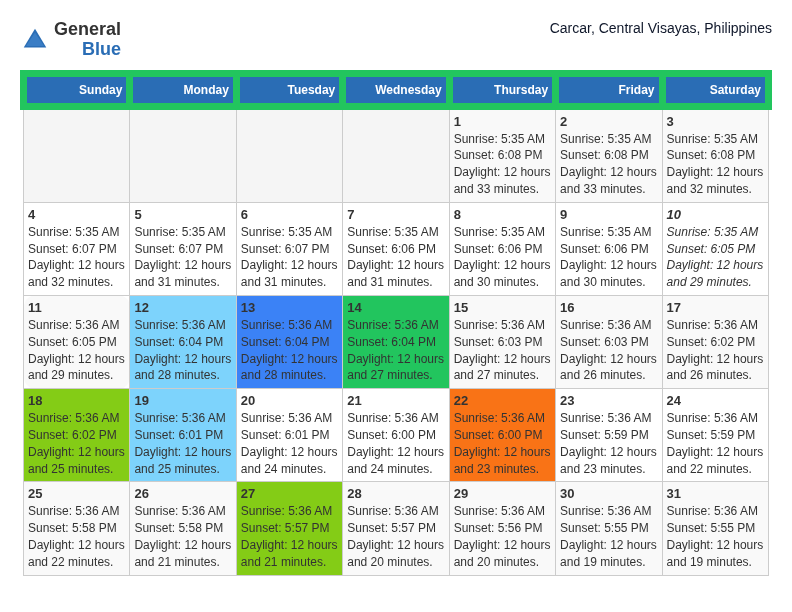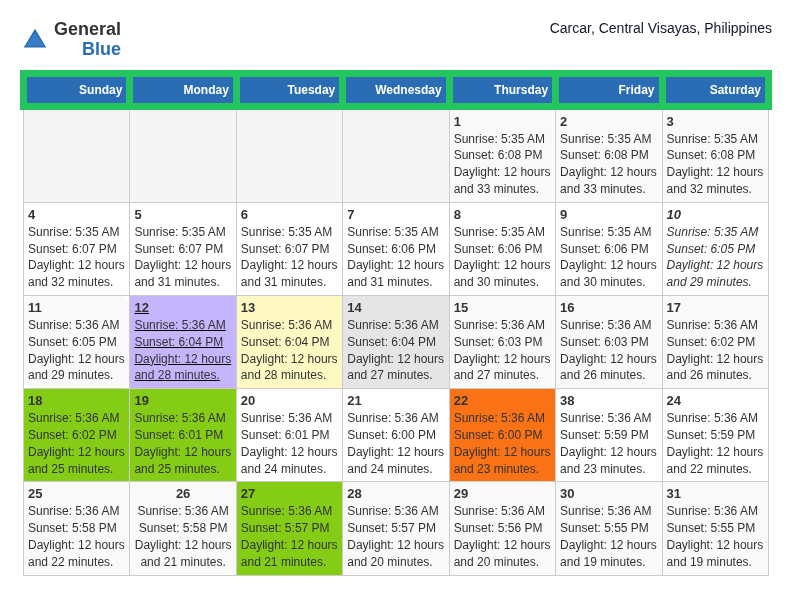--- a/index.html
+++ b/index.html
@@ -207,35 +207,35 @@
         </td>
       </tr>
       <tr>
         <td style="background: rgb(249, 249, 249); border-radius: 12px;">
           <div class="day-number">11</div>
           <div class="day-info" style="white-space: pre-line;">Sunrise: 5:36 AM
 Sunset: 6:05 PM
 Daylight: 12 hours
 and 29 minutes.</div>
         </td>
-        <td style="background: #c4b5fd; text-decoration: underline;">
+        <td style="background: #7dd3fc;">
           <div class="day-number">12</div>
           <div class="day-info" style="white-space: pre-line;">Sunrise: 5:36 AM
 Sunset: 6:04 PM
 Daylight: 12 hours
 and 28 minutes.</div>
         </td>
-        <td style="background: #fef9c3;">
+        <td style="background: #3b82f6;">
           <div class="day-number">13</div>
           <div class="day-info" style="white-space: pre-line;">Sunrise: 5:36 AM
 Sunset: 6:04 PM
 Daylight: 12 hours
 and 28 minutes.</div>
         </td>
-        <td style="background: #e5e5e5;">
+        <td style="background: #22c55e;">
           <div class="day-number">14</div>
           <div class="day-info" style="white-space: pre-line;">Sunrise: 5:36 AM
 Sunset: 6:04 PM
 Daylight: 12 hours
 and 27 minutes.</div>
         </td>
         <td style="background: rgb(249, 249, 249);">
           <div class="day-number">15</div>
           <div class="day-info" style="white-space: pre-line;">Sunrise: 5:36 AM
 Sunset: 6:03 PM
@@ -258,21 +258,21 @@
         </td>
       </tr>
       <tr>
         <td style="background: #84cc16;">
           <div class="day-number">18</div>
           <div class="day-info" style="white-space: pre-line;">Sunrise: 5:36 AM
 Sunset: 6:02 PM
 Daylight: 12 hours
 and 25 minutes.</div>
         </td>
-        <td style="background: #84cc16;">
+        <td style="background: #7dd3fc;">
           <div class="day-number">19</div>
           <div class="day-info" style="white-space: pre-line;">Sunrise: 5:36 AM
 Sunset: 6:01 PM
 Daylight: 12 hours
 and 25 minutes.</div>
         </td>
         <td style="background: rgb(255, 255, 255);">
           <div class="day-number">20</div>
           <div class="day-info" style="white-space: pre-line;">Sunrise: 5:36 AM
 Sunset: 6:01 PM
@@ -287,21 +287,21 @@
 and 24 minutes.</div>
         </td>
         <td style="background: #f97316;">
           <div class="day-number">22</div>
           <div class="day-info" style="white-space: pre-line;">Sunrise: 5:36 AM
 Sunset: 6:00 PM
 Daylight: 12 hours
 and 23 minutes.</div>
         </td>
         <td style="background: rgb(255, 255, 255);">
-          <div class="day-number">38</div>
+          <div class="day-number">23</div>
           <div class="day-info" style="white-space: pre-line;">Sunrise: 5:36 AM
 Sunset: 5:59 PM
 Daylight: 12 hours
 and 23 minutes.</div>
         </td>
         <td style="background: rgb(255, 255, 255);">
           <div class="day-number">24</div>
           <div class="day-info" style="white-space: pre-line;">Sunrise: 5:36 AM
 Sunset: 5:59 PM
 Daylight: 12 hours
@@ -309,21 +309,21 @@
         </td>
       </tr>
       <tr>
         <td style="background: rgb(249, 249, 249);">
           <div class="day-number">25</div>
           <div class="day-info" style="white-space: pre-line;">Sunrise: 5:36 AM
 Sunset: 5:58 PM
 Daylight: 12 hours
 and 22 minutes.</div>
         </td>
-        <td style="background: rgb(249, 249, 249); text-align: center;">
+        <td style="background: rgb(249, 249, 249);">
           <div class="day-number">26</div>
           <div class="day-info" style="white-space: pre-line;">Sunrise: 5:36 AM
 Sunset: 5:58 PM
 Daylight: 12 hours
 and 21 minutes.</div>
         </td>
         <td style="background: #84cc16;">
           <div class="day-number">27</div>
           <div class="day-info" style="white-space: pre-line;">Sunrise: 5:36 AM
 Sunset: 5:57 PM

